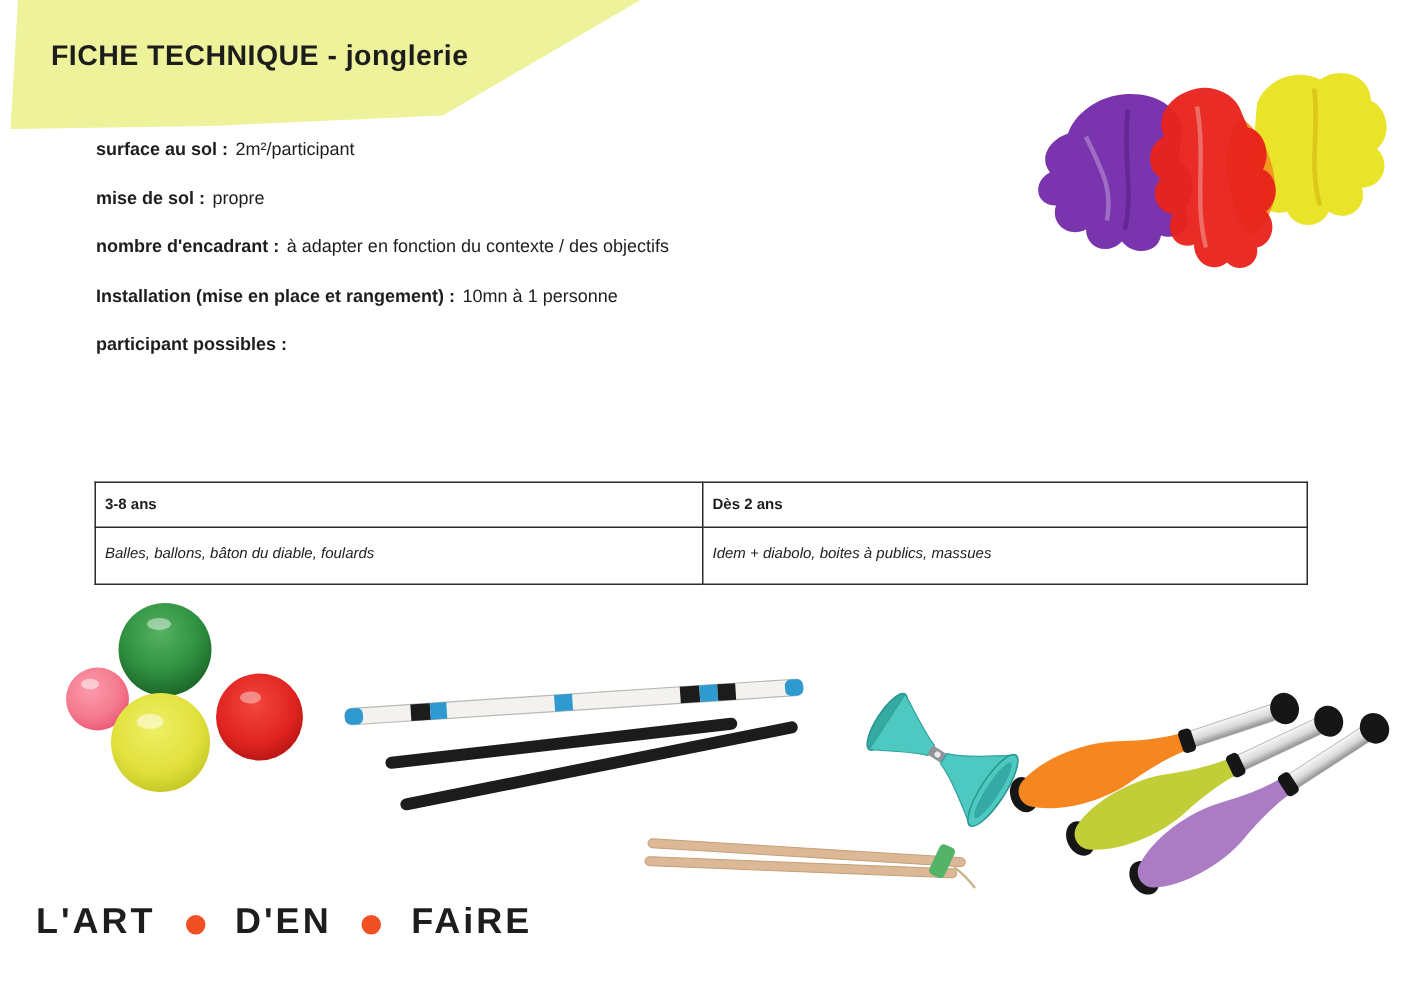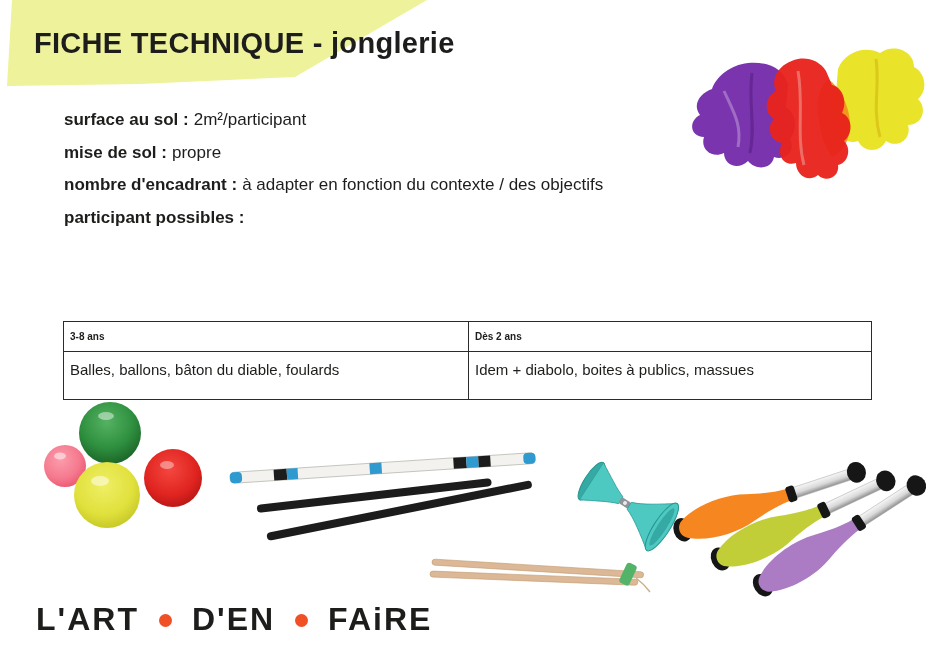--- a/index.html
+++ b/index.html
@@ -6,57 +6,60 @@
   .page{
     position:relative;width:940px;height:665px;background:#ffffff;
     font-family:"Liberation Sans", sans-serif;color:#1d1d1b;overflow:hidden;
   }
   .highlight{
     position:absolute;left:0;top:0;width:430px;height:88px;background:#eef29b;
     clip-path:polygon(12px 0px,427px 0px,295px 77px,140px 84px,7px 86px);
   }
   .title{
     position:absolute;left:34px;top:27px;margin:0;
-    font-size:29px;font-weight:bold;letter-spacing:.3px;color:#1d1d1b;white-space:nowrap;
-  }
-  .specs{position:absolute;left:64px;top:110px;font-size:17px;}
+    font-size:19px;font-weight:bold;letter-spacing:.3px;color:#1d1d1b;white-space:nowrap;
+  }
+  .specs{position:absolute;left:64px;top:92px;font-size:12px;}
   .spec-line{height:32.6px;white-space:nowrap;}
   .spec-label{font-weight:bold;margin-right:5px;}
   .spec-value{font-weight:normal;}
   .disciplines{
     position:absolute;left:63px;top:321px;width:808px;border-collapse:collapse;table-layout:fixed;
     font-size:15px;
   }
   .disciplines th,.disciplines td{border:1.5px solid #2b2b2b;text-align:left;padding:0 6px;}
   .disciplines th{height:29px;font-weight:bold;font-size:10px;}
-  .disciplines td{height:35px;vertical-align:middle;padding-bottom:12px;font-size:15px;}
+  .disciplines td{height:35px;vertical-align:middle;padding-bottom:2px;font-size:10px;font-style:italic;}
   .photo{position:absolute;}
   .logo{
-    position:absolute;left:36px;top:601px;display:flex;align-items:center;
-    font-size:32px;font-weight:bold;letter-spacing:2px;color:#1d1d1b;white-space:nowrap;gap:12px;
+    position:absolute;left:24px;top:601px;display:flex;align-items:center;
+    font-size:24px;font-weight:bold;letter-spacing:2px;color:#1d1d1b;white-space:nowrap;gap:12px;
   }
   .logo .dot{width:13px;height:13px;border-radius:50%;background:#f14f24;margin:2px 8px 0 8px;}
 </style>
 </head>
 <body>
 
 <div class="page">
 
   <div class="highlight"></div>
   <h1 class="title">FICHE TECHNIQUE - jonglerie</h1>
 
   <div class="specs">
     <div class="spec-line">
       <span class="spec-label">surface au sol :</span><span class="spec-value">2m²/participant</span>
     </div>
     <div class="spec-line">
       <span class="spec-label">mise de sol :</span><span class="spec-value">propre</span>
     </div>
     <div class="spec-line">
       <span class="spec-label">nombre d'encadrant :</span><span class="spec-value">à adapter en fonction du contexte / des objectifs</span>
+    </div>
+    <div class="spec-line">
+      <span class="spec-label">Installation (mise en place et rangement) :</span><span class="spec-value">10mn à 1 personne</span>
     </div>
     <div class="spec-line">
       <span class="spec-label">participant possibles :</span><span class="spec-value"></span>
     </div>
   </div>
 
   <table class="disciplines">
     <colgroup>
         <col style="width:405px">
         <col style="width:403px">

